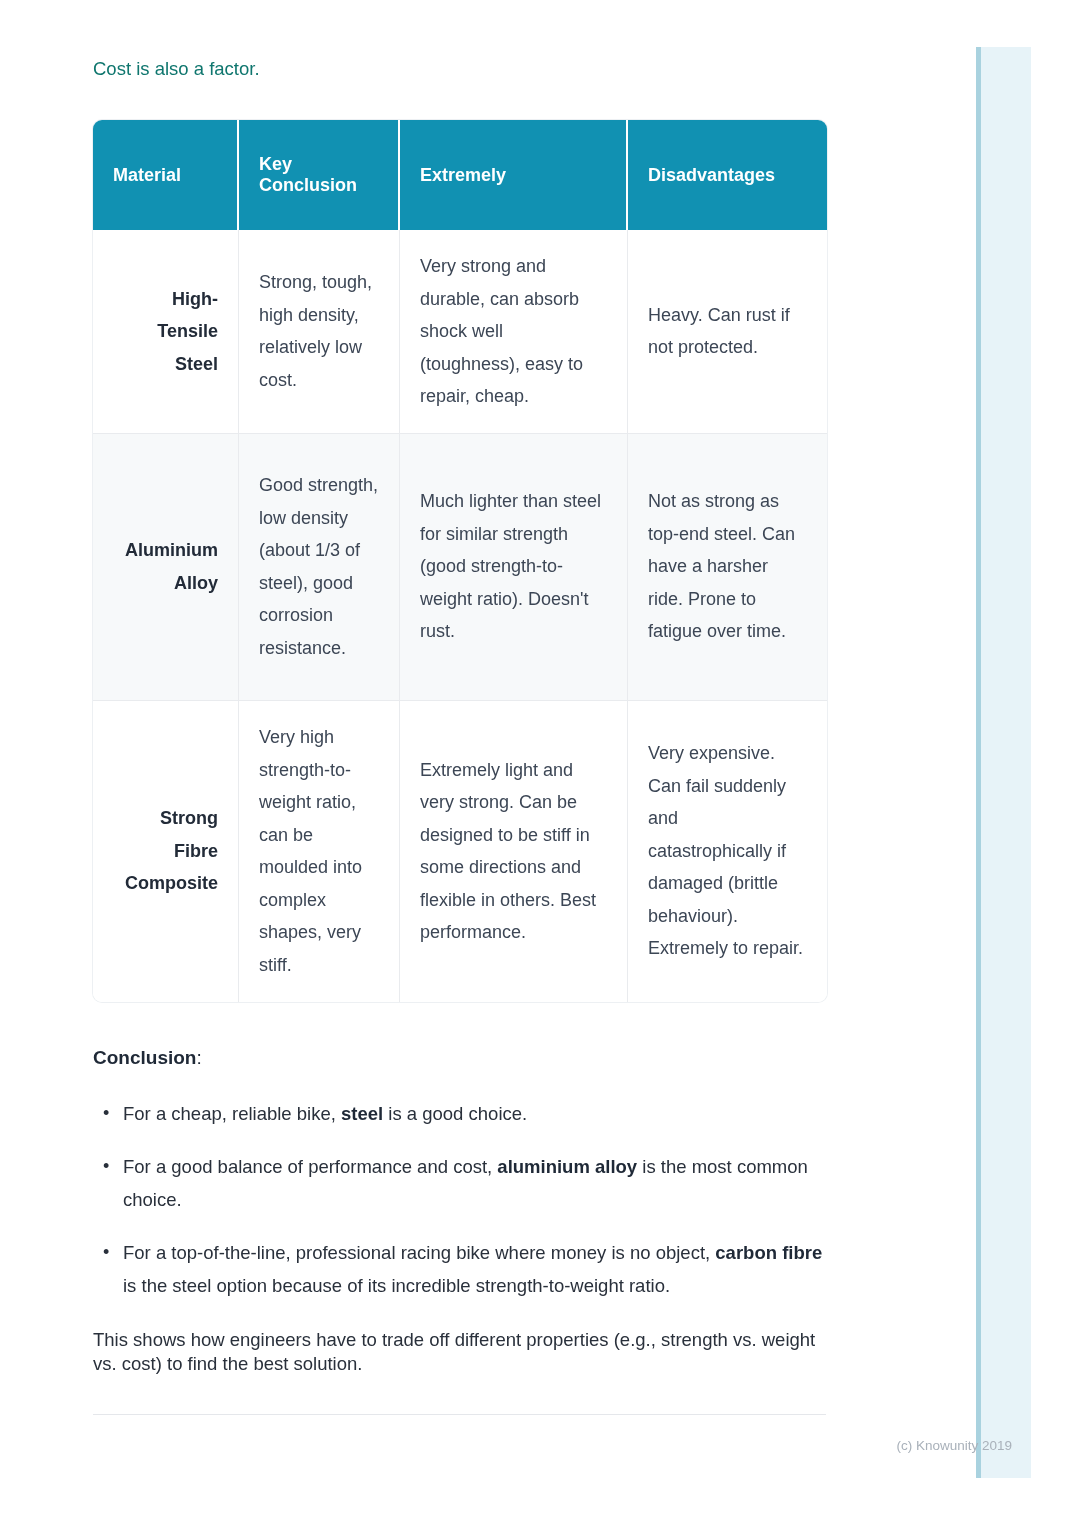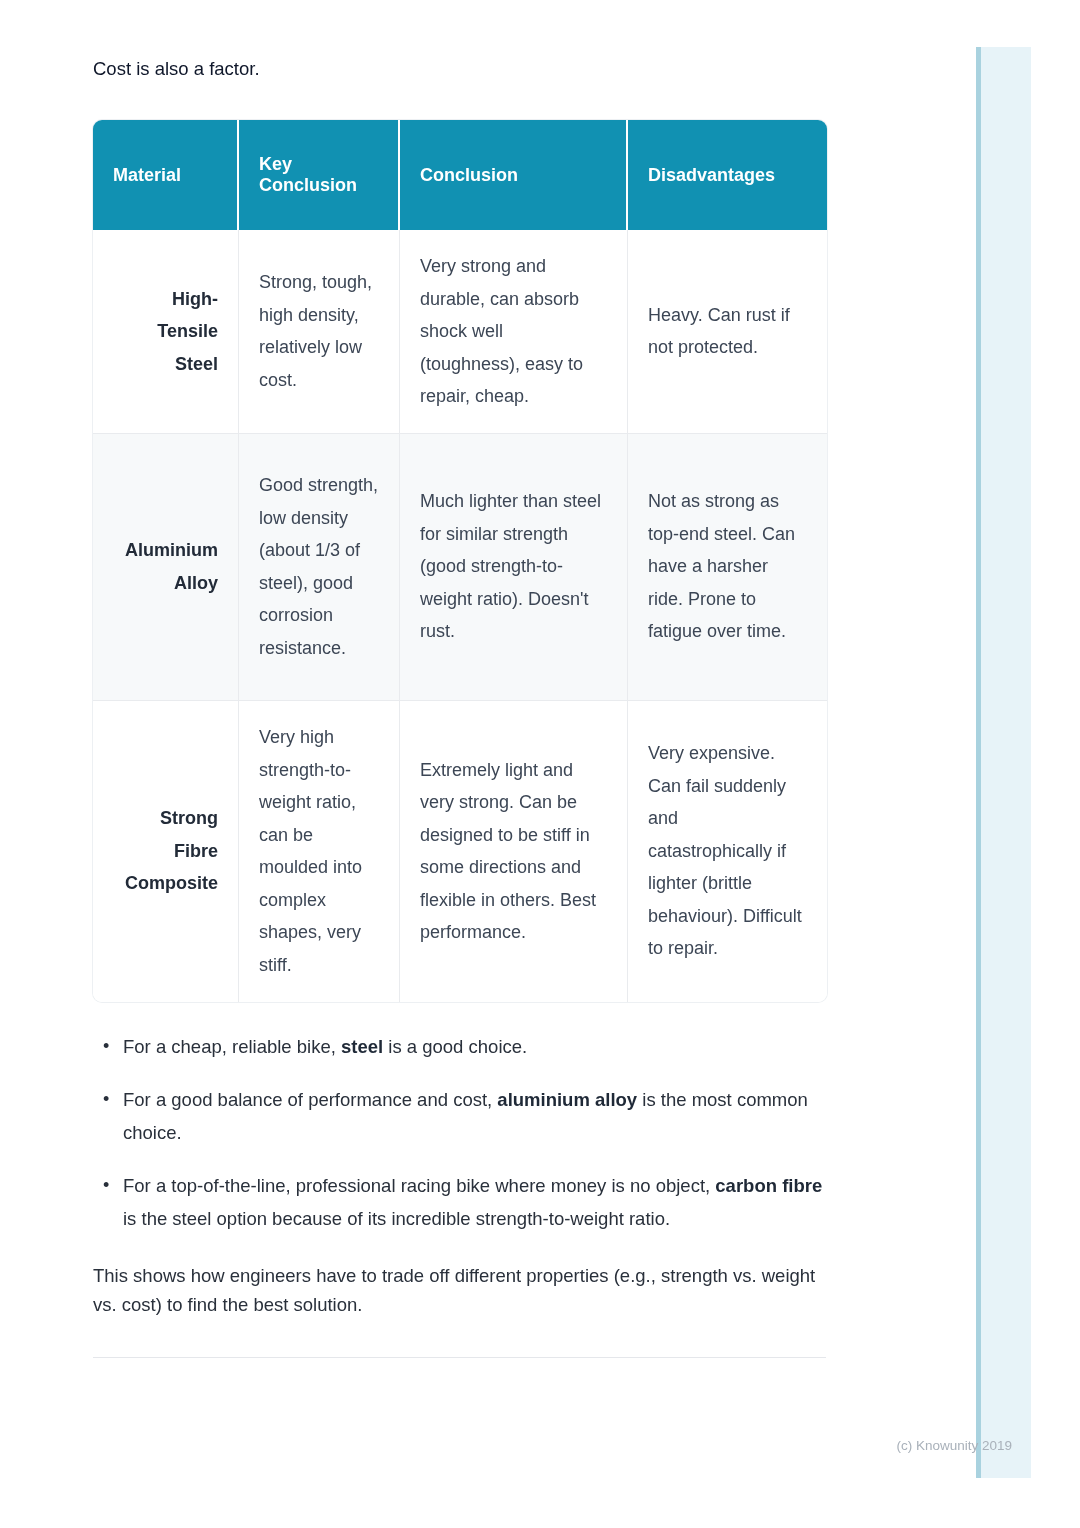--- a/index.html
+++ b/index.html
@@ -21,21 +21,21 @@
   }
   .content{
     position:absolute;
     left:93px;top:58px;
     width:734px;
     z-index:2;
   }
   .intro{
     margin:0 0 40px 0;
     font-size:18.5px;
-    color:#0f172a;
+    color:#0f766e;
   }
   .table-wrap{
     border-radius:9px;
     overflow:hidden;
     box-shadow:0 0 0 1px #edf0f3;
   }
   table{
     width:734px;
     table-layout:fixed;
     border-collapse:separate;
@@ -94,21 +94,21 @@
     flex:0 0 auto;
     width:20px;
     font-size:18px;
     color:#29303b;
   }
   ul.bullets .btxt{flex:1;}
   ul.bullets strong{font-weight:700;color:#1f2937;margin-top:17px;}
   .closing{
     margin:26px 0 0 0;
     font-size:18.5px;
-    line-height:29px;
+    line-height:24px;
     color:#29303b;
   }
   .divider{
     border:none;
     border-top:1px solid #e5e7eb;
     margin:38px 0 0 0;
     width:733px;
   }
   .footer-credit{
     position:absolute;
@@ -133,47 +133,48 @@
       <colgroup>
           <col class="c1">
           <col class="c2">
           <col class="c3">
           <col class="c4">
         </colgroup>
       <thead>
         <tr>
           <th>Material</th>
           <th>Key Conclusion</th>
-          <th>Conclusion</th>
+          <th>Extremely</th>
           <th>Disadvantages</th>
         </tr>
       </thead>
       <tbody>
         <tr class="r1">
           <td class="material">High-Tensile Steel</td>
           <td>Strong, tough, high density, relatively low cost.</td>
           <td>Very strong and durable, can absorb shock well (toughness), easy to repair, cheap.</td>
           <td>Heavy. Can rust if not protected.</td>
         </tr>
         <tr class="r2 alt">
           <td class="material">Aluminium Alloy</td>
           <td>Good strength, low density (about 1/3 of steel), good corrosion resistance.</td>
           <td>Much lighter than steel for similar strength (good strength-to-weight ratio). Doesn't rust.</td>
           <td>Not as strong as top-end steel. Can have a harsher ride. Prone to fatigue over time.</td>
         </tr>
         <tr class="r3">
           <td class="material">Strong Fibre Composite</td>
           <td>Very high strength-to-weight ratio, can be moulded into complex shapes, very stiff.</td>
           <td>Extremely light and very strong. Can be designed to be stiff in some directions and flexible in others. Best performance.</td>
-          <td>Very expensive. Can fail suddenly and catastrophically if lighter (brittle behaviour). Difficult to repair.</td>
+          <td>Very expensive. Can fail suddenly and catastrophically if damaged (brittle behaviour). Extremely to repair.</td>
         </tr>
       </tbody>
     </table>
   </div>
 
+  <p class="conclusion-title"><b>Conclusion</b><span>:</span></p>
 
   <ul class="bullets">
     <li>
       <span class="dot">•</span>
       <span class="btxt"><span>For a cheap, reliable bike, </span><strong>steel</strong><span> is a good choice.</span></span>
     </li>
     <li>
       <span class="dot">•</span>
       <span class="btxt"><span>For a good balance of performance and cost, </span><strong>aluminium alloy</strong><span> is the most common choice.</span></span>
     </li>

